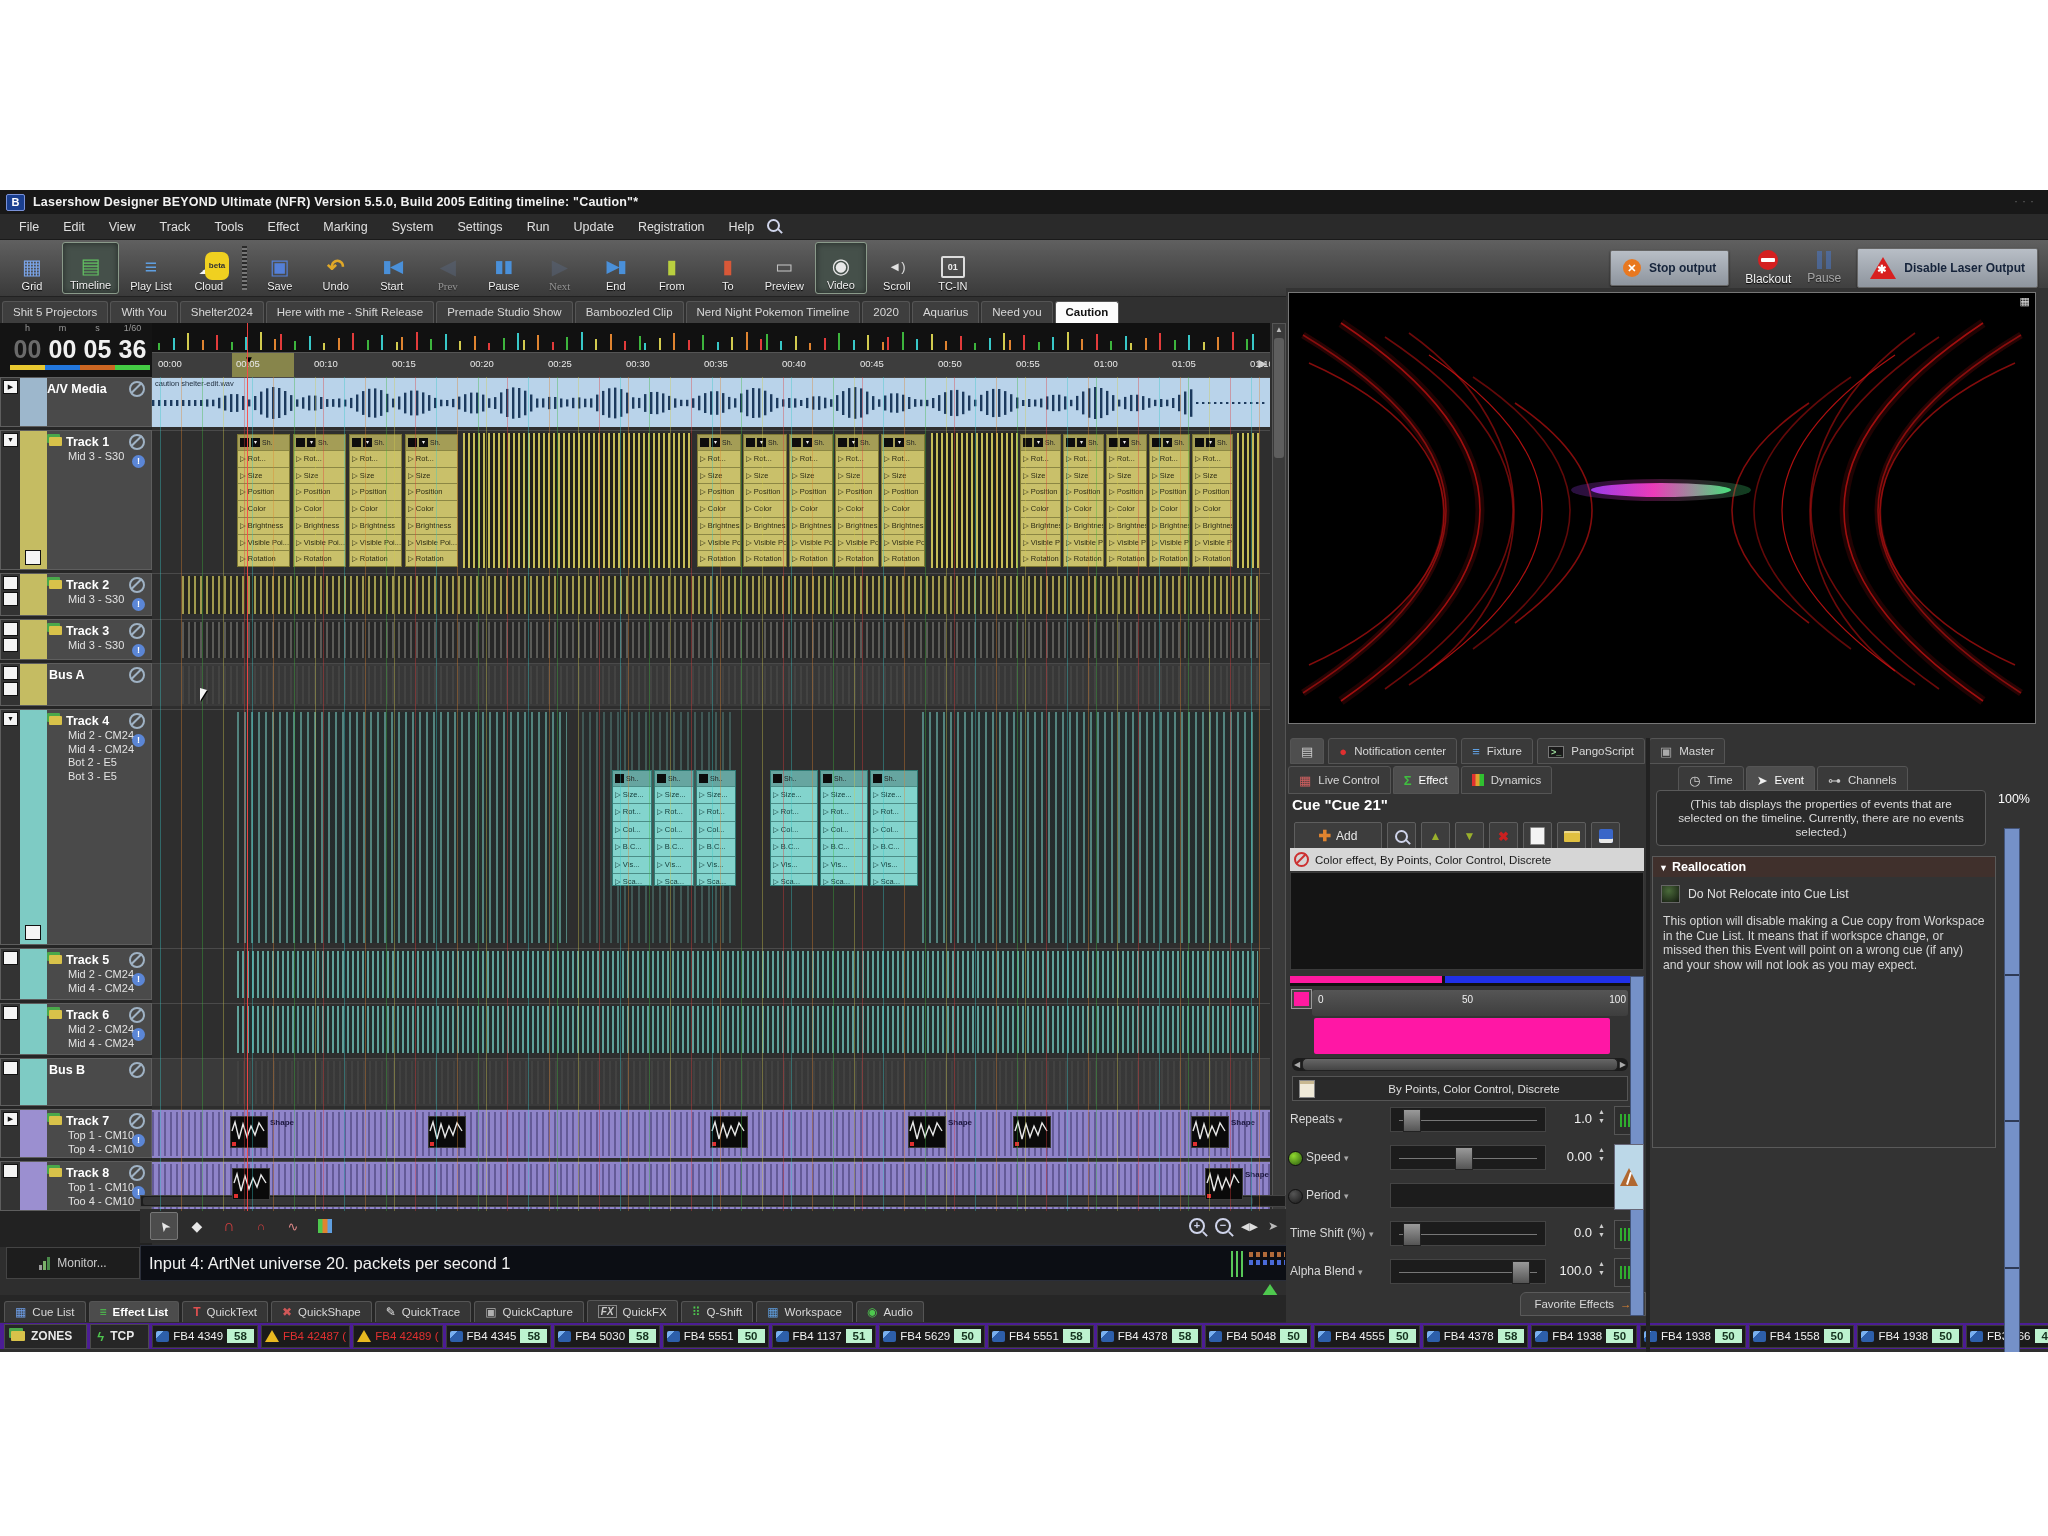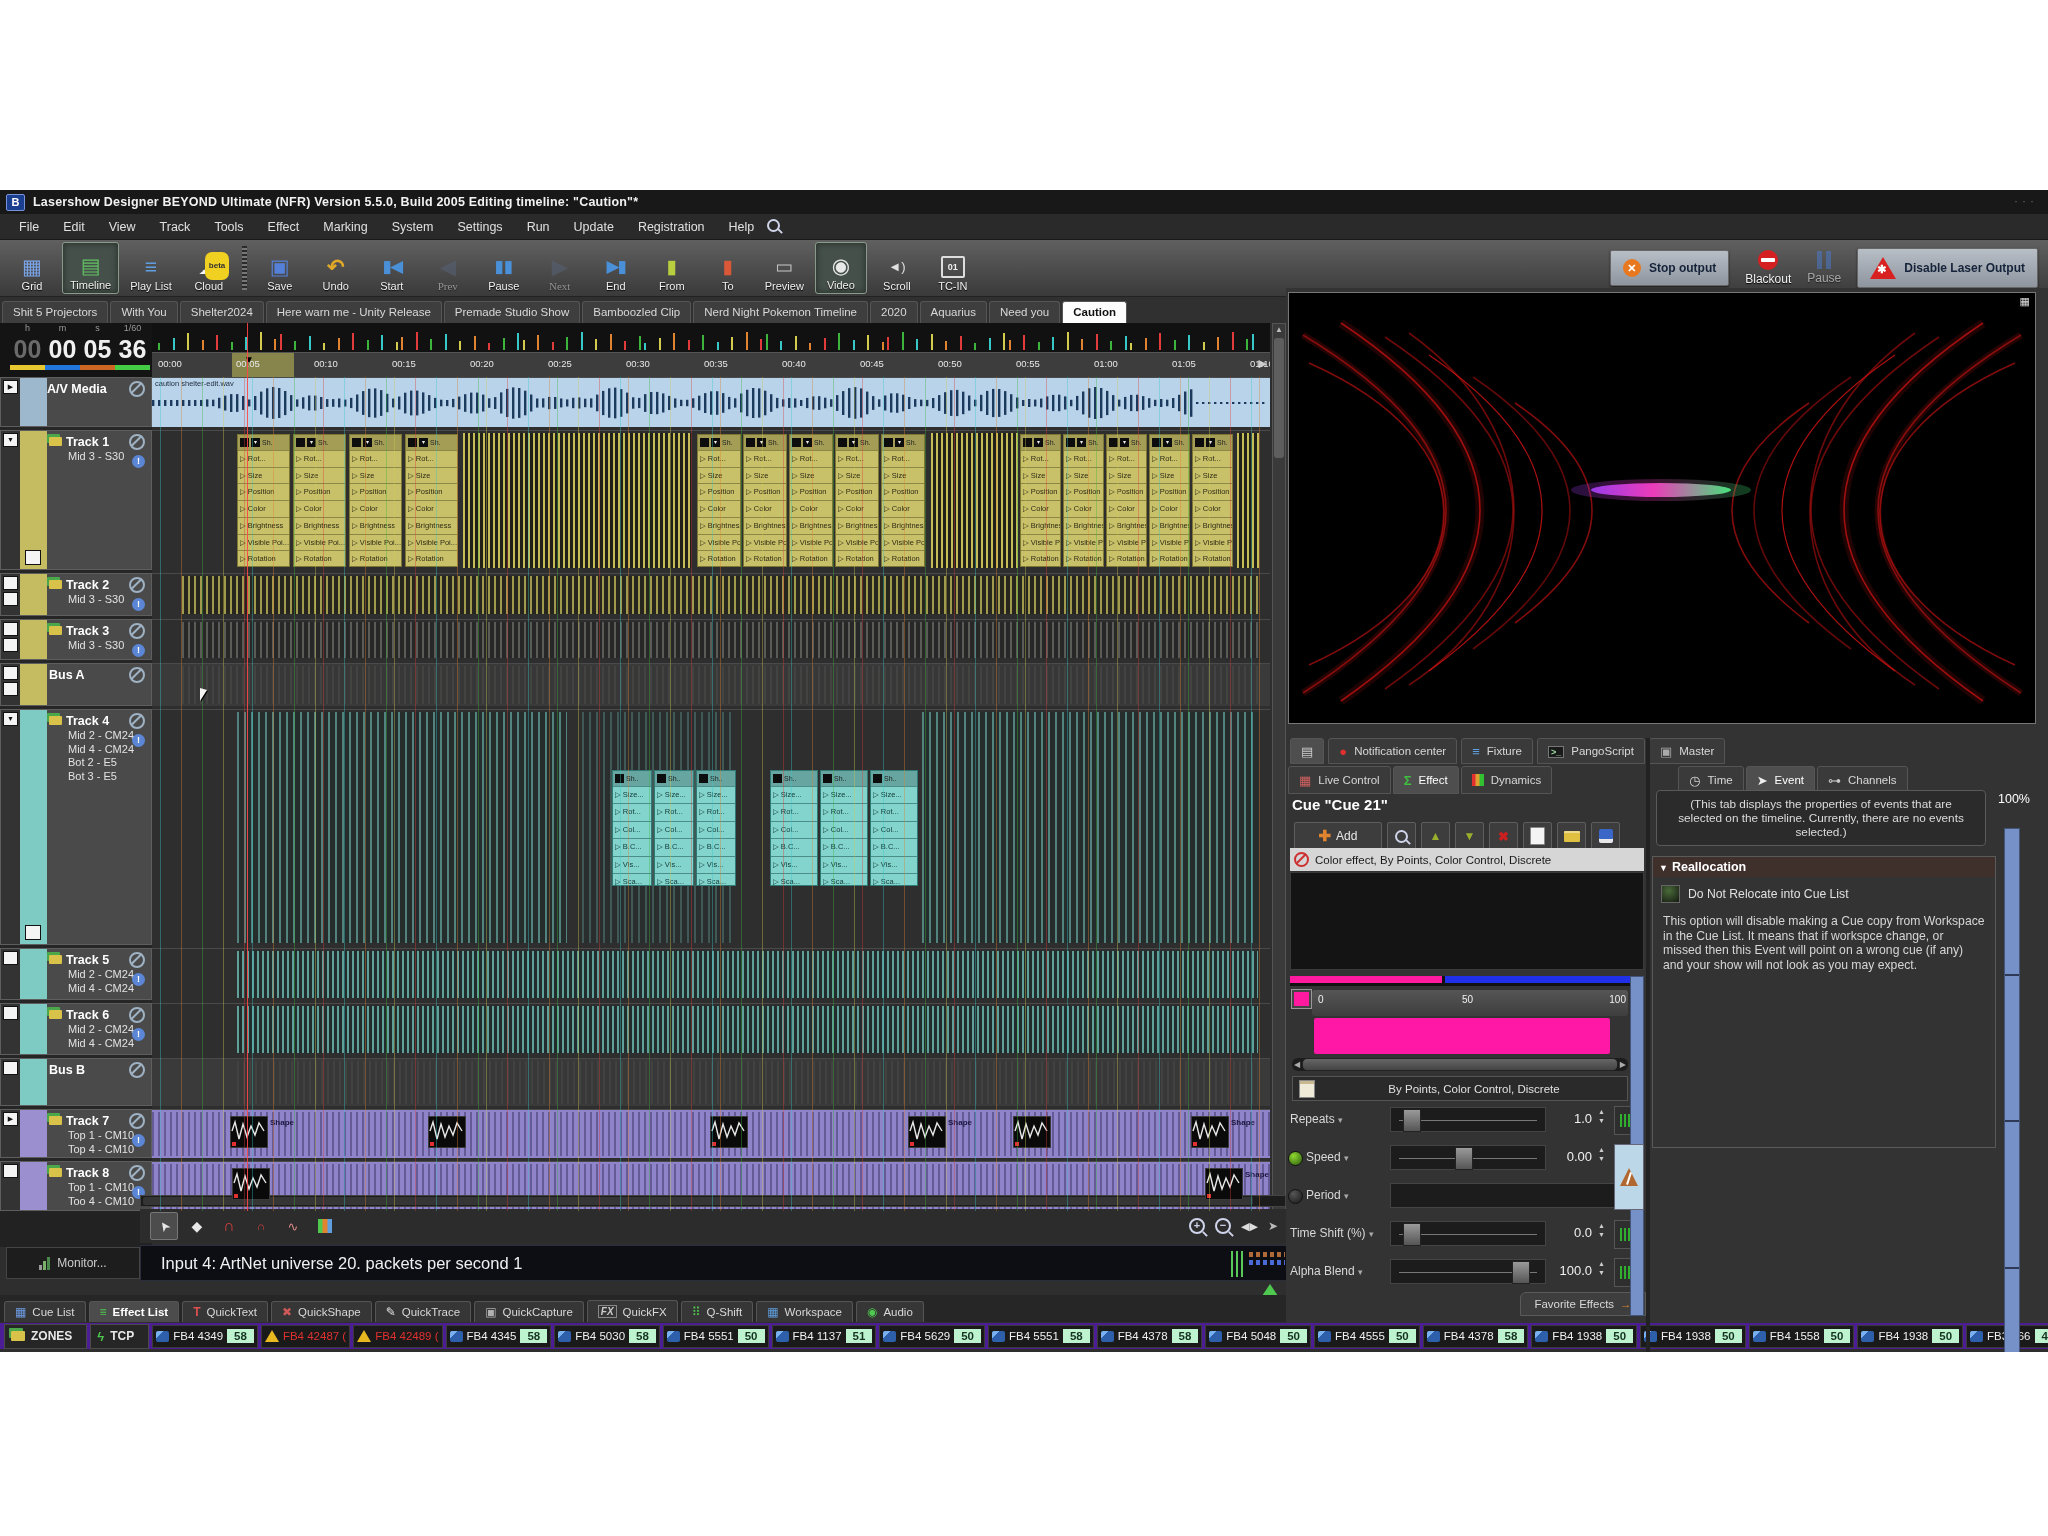--- a/index.html
+++ b/index.html
@@ -136,21 +136,21 @@
   #hscroll .thumb{position:absolute;left:2px;top:1px;height:8px;width:1110px;background:#353535;border-radius:2px;}
   #toolstrip{position:absolute;left:140px;top:1019px;width:1146px;height:34px;background:#2c2c2c;display:flex;align-items:center;gap:6px;padding-left:10px;box-sizing:border-box;}
   .tsbtn{width:26px;height:26px;display:flex;align-items:center;justify-content:center;color:#e8e8e8;font-size:14px;border-radius:2px;}
   .tsbtn.active{background:#4c4c4c;border:1px solid #777;}
   .ts-right{position:absolute;right:8px;display:flex;gap:10px;align-items:center;}
   .i-zoom{width:12px;height:12px;border:2px solid #cfd4ea;border-radius:50%;position:relative;color:#cfd4ea;font-size:11px;line-height:11px;text-align:center;font-weight:bold;}
   .i-zoom::after{content:'';width:6px;height:2px;background:#cfd4ea;position:absolute;right:-5px;bottom:-3px;transform:rotate(45deg);}
   .i-cgrid{width:14px;height:14px;background:
      linear-gradient(90deg,#4ec84e 0 4px,#e08430 5px 9px,#5f9fe0 10px 14px);}
   #statusbar{position:absolute;left:140px;top:1055px;width:1150px;height:36px;background:#0c0e14;border:1px solid #2a2e3a;box-sizing:border-box;display:flex;align-items:center;}
-  #statusbar .txt{color:#f0f0f0;font-size:16.5px;padding-left:20px;white-space:nowrap;}
+  #statusbar .txt{color:#f0f0f0;font-size:16.5px;padding-left:8px;white-space:nowrap;}
   .sb-bars{position:absolute;right:46px;top:5px;display:flex;gap:3px;}
   .sb-bars span{width:2px;height:26px;background:#58c858;}
   .sb-dots{position:absolute;right:4px;top:6px;width:36px;height:5px;background:repeating-linear-gradient(90deg,#b06a3a 0 4px,transparent 4px 7px);}
   .sb-dots2{position:absolute;right:4px;top:14px;width:36px;height:5px;background:repeating-linear-gradient(90deg,#4a6ad8 0 4px,transparent 4px 7px);}
   #green-tri{position:absolute;left:1262px;top:1094px;width:0;height:0;border-left:8px solid transparent;border-right:8px solid transparent;border-bottom:12px solid #4ec84e;}
 
   
   #btabs{position:absolute;left:0;top:1105px;width:1420px;height:27px;background:#262626;display:flex;align-items:flex-end;gap:3px;padding-left:4px;box-sizing:border-box;}
   .btab{display:flex;align-items:center;gap:6px;background:#363636;border:1px solid #555;border-bottom:none;border-radius:3px 3px 0 0;color:#d8d8d8;font-size:11.5px;padding:4px 10px;white-space:nowrap;}
   .btab.active{background:#4c4c4c;color:#fff;font-weight:bold;}
@@ -379,21 +379,21 @@
             <div class="i-disable"></div>
             <div>Disable Laser Output</div>
           </div>
         </div>
   </div>
 
   <div id="tabrow">
         <div class="ttab">Shit 5 Projectors</div>
         <div class="ttab">With You</div>
         <div class="ttab">Shelter2024</div>
-        <div class="ttab">Here warn me - Unity Release</div>
+        <div class="ttab">Here with me - Shift Release</div>
         <div class="ttab">Premade Studio Show</div>
         <div class="ttab">Bamboozled Clip</div>
         <div class="ttab">Nerd Night Pokemon Timeline</div>
         <div class="ttab">2020</div>
         <div class="ttab">Aquarius</div>
         <div class="ttab">Need you</div>
         <div class="ttab active">Caution</div>
       </div>
 
   <div id="corner">

